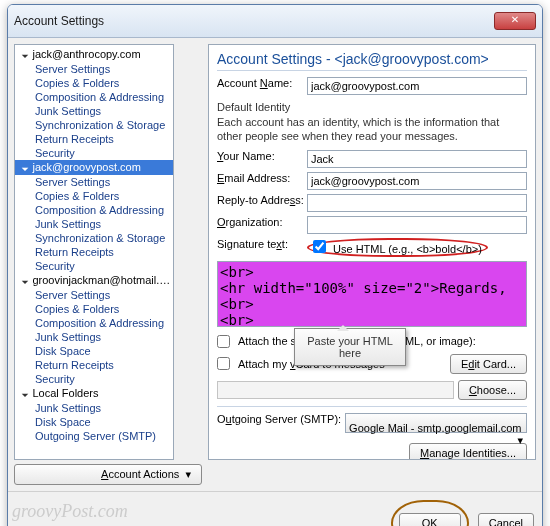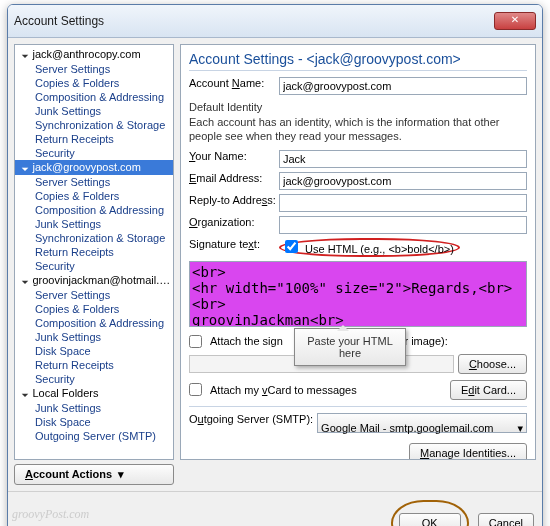--- a/index.html
+++ b/index.html
@@ -10,40 +10,40 @@
 .titlebar .close { width: 42px; height: 18px; background: linear-gradient(#e08888,#c84040); border: 1px solid #8a2a2a; border-radius: 3px; color: #fff; text-align: center; line-height: 14px; font-size: 10px; cursor: pointer; }
 .body { display: flex; background: #f0f0f0; padding: 6px; gap: 6px; }
 .tree { width: 160px; background: #fff; border: 1px solid #9aa8b8; height: 416px; overflow: auto; font-size: 11px; padding: 2px 0; }
 .tree .acct { padding: 1px 0 1px 6px; cursor: pointer; white-space: nowrap; overflow: hidden; text-overflow: ellipsis; }
 .tree .acct::before { content: "\25E2"; display: inline-block; transform: rotate(45deg) scale(0.55); margin-right: 3px; color: #333; }
 .tree .sub { padding: 1px 0 1px 20px; color: #1a3f8a; cursor: pointer; white-space: nowrap; overflow: hidden; text-overflow: ellipsis; }
 .tree .selected { background: #3a7ad9; color: #fff; }
 .tree .selected::before { color: #fff; }
 .actions { margin-top: 4px; }
 .btn { background: linear-gradient(#fdfdfd,#e8e8e8); border: 1px solid #8a8a8a; border-radius: 3px; padding: 3px 10px; font-size: 11px; cursor: pointer; }
-.btn-wide { width: 160px; display: block; text-align: left; font-weight: bold; }
+.btn-wide { width: 188px; display: block; text-align: right; }
 .main { flex: 1; background: #fff; border: 1px solid #9aa8b8; height: 416px; padding: 6px 8px; overflow: hidden; font-size: 11px; }
 .hdr { color: #1a4f9a; font-size: 14px; font-weight: normal; border-bottom: 1px solid #c8d4e4; padding-bottom: 3px; margin-bottom: 6px; }
 .row { display: flex; align-items: flex-start; margin-bottom: 4px; gap: 4px; }
 .lbl { width: 86px; white-space: nowrap; }
 .ul { text-decoration: underline; }
 .input { flex: 1; border: 1px solid #9aa8b8; height: 18px; padding: 0 3px; background: #fff; font-size: 11px; }
 .section-lbl { color: #333; margin: 6px 0 2px; }
 .section-desc { color: #333; margin-bottom: 6px; line-height: 1.3; }
 .sig-box { width: 100%; height: 66px; border: 1px solid #9aa8b8; background: #d946ef; font-family: monospace; font-size: 14px; padding: 2px; color: #000; resize: none; overflow: hidden; }
 .attach-row { display: flex; align-items: center; margin-top: 6px; gap: 4px; }
 .attach-input { flex: 1; border: 1px solid #c4c4c4; height: 18px; background: #f4f4f4; }
 .smtp-sel { flex: 1; border: 1px solid #9aa8b8; height: 20px; padding: 8px 3px; background: linear-gradient(#fdfdfd,#e8e8e8); }
 .btn-right { float: right; margin-top: 6px; }
 .footer { background: #f0f0f0; padding: 8px; text-align: right; border-top: 1px solid #d0d0d0; }
 .ok-ring { display: inline-block; border: 2px solid #a16207; border-radius: 50%/60%; padding: 11px 6px; }
 .html-ring { display: inline-block; border: 2px solid #d02020; border-radius: 50%/55%; padding: 0 4px; }
 .callout { position: absolute; left: 294px; top: 328px; width: 112px; background: linear-gradient(#fdfdfd,#e8e8e8); border: 1px solid #888; border-radius: 0; padding: 6px 8px; text-align: center; font-size: 11px; box-shadow: 2px 2px 4px rgba(0,0,0,0.3); color: #333; }
 .callout::before { content: ""; position: absolute; top: -10px; left: 42px; border: 6px solid transparent; border-bottom-color: #e8e8e8; }
-.watermark { position: absolute; bottom: 4px; left: 12px; color: #ccc; font-style: italic; font-size: 12px; font-family: Georgia, serif; }
+.watermark { position: absolute; bottom: 4px; left: 12px; color: #ccc; font-style: italic; font-size: 18px; font-family: Georgia, serif; }
 hr.sep { border: none; border-top: 1px solid #c8d4e4; margin: 6px 0; }
 input[type=checkbox]{ margin: 0 4px 0 0; }
 </style>
 </head>
 <body>
 
 <div class="win">
   <div class="titlebar">
     <span class="title">Account Settings</span>
     <span class="close">✕</span>
@@ -117,28 +117,28 @@
       </div>
       <textarea class="sig-box" style="">&lt;br&gt;
 &lt;hr width="100%" size="2"&gt;Regards,&lt;br&gt;
 &lt;br&gt;
 groovinJackman&lt;br&gt;</textarea>
       <div class="attach-row">
         <input type="checkbox" style="">
         <span><span>Attach the sign</span>&nbsp;&nbsp;&nbsp;&nbsp;&nbsp;&nbsp;&nbsp;&nbsp;&nbsp;&nbsp;&nbsp;&nbsp;&nbsp;&nbsp;&nbsp;&nbsp;&nbsp;&nbsp;&nbsp;&nbsp;&nbsp;&nbsp;&nbsp;&nbsp;&nbsp;&nbsp;<span>HTML, or image):</span></span>
       </div>
       <div class="attach-row">
-        <div class="attach-input"></div>
-        <button class="btn"><span class="ul">C</span>hoose...</button>
-      </div>
-      <div class="attach-row">
         <input type="checkbox" style="">
         <span>Attach my <span class="ul">v</span>Card to messages</span>
         <span style="flex:1"></span>
         <button class="btn">E<span class="ul">d</span>it Card...</button>
+      </div>
+      <div class="attach-row">
+        <div class="attach-input"></div>
+        <button class="btn"><span class="ul">C</span>hoose...</button>
       </div>
       <hr class="sep">
       <div class="row">
         <span>O<span class="ul">u</span>tgoing Server (SMTP):</span>
         <div class="smtp-sel"><span>Google Mail - smtp.googlemail.com</span> <span style="float:right">▾</span></div>
       </div>
       <button class="btn btn-right"><span class="ul">M</span>anage Identities...</button>
     </div>
   </div>
   <div class="footer">

